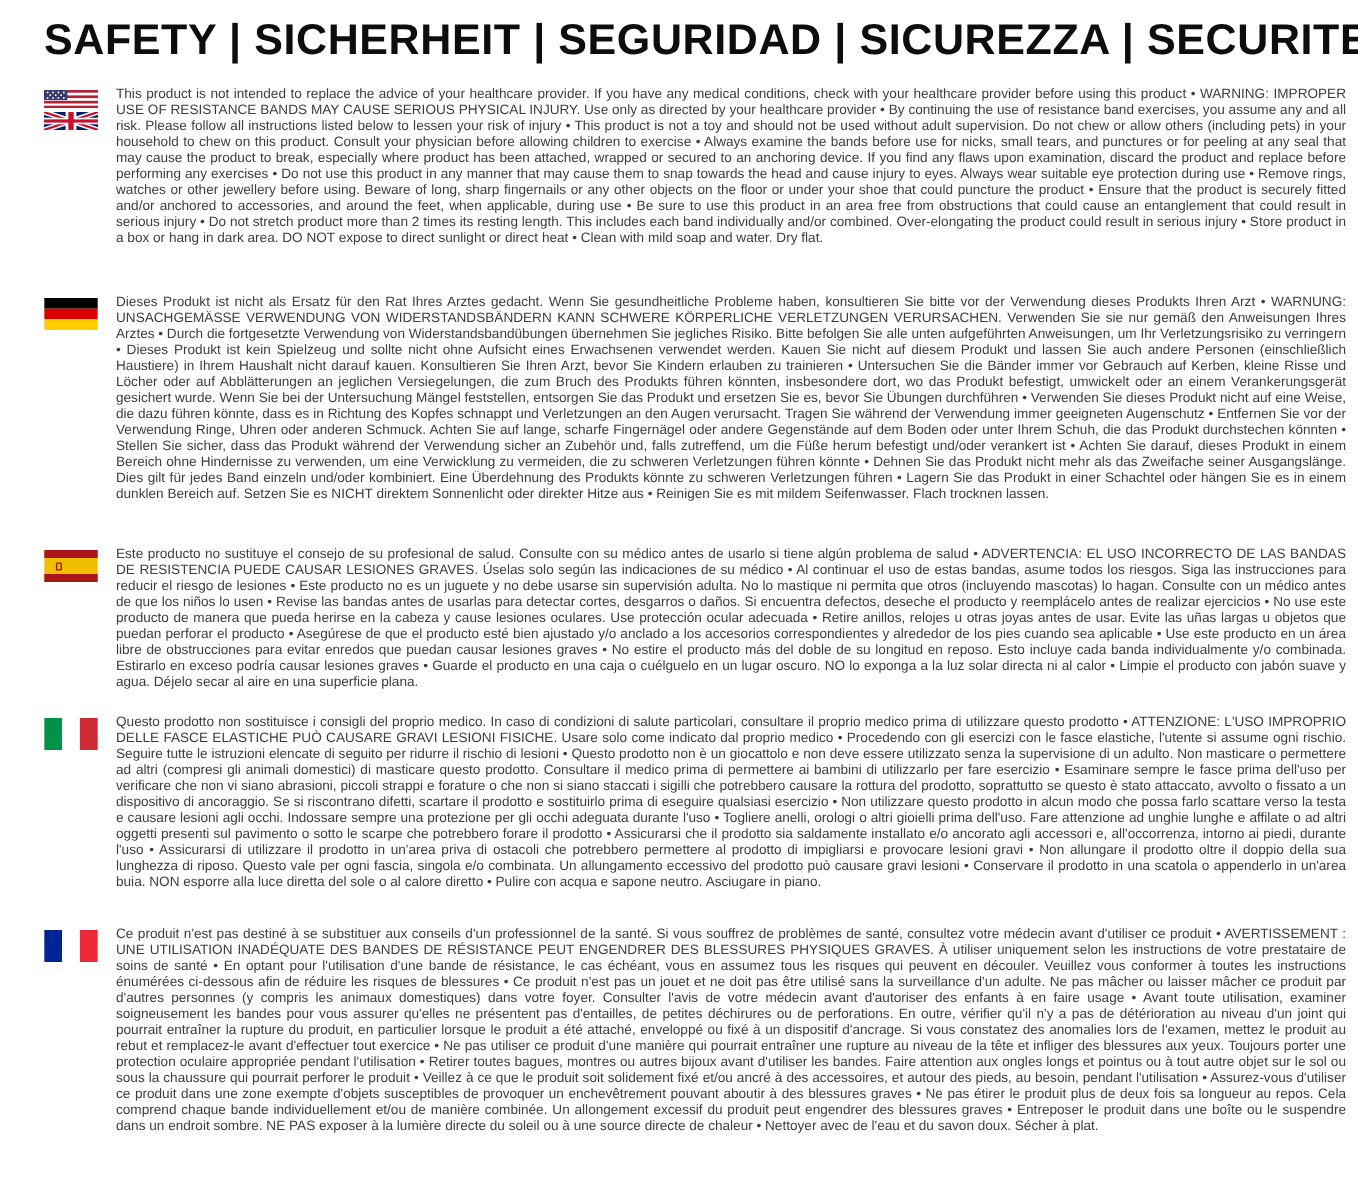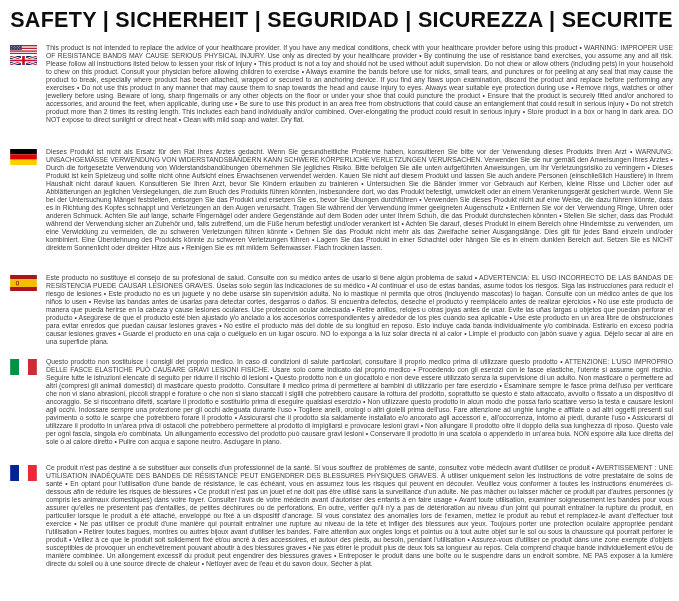--- a/index.html
+++ b/index.html
@@ -2,21 +2,21 @@
 <html><head>
 <meta charset="utf-8">
 <style>
   html,body { margin:0; padding:0; }
   body {
     width:679px; height:601px;
     background:#ffffff;
     font-family:"Liberation Sans", sans-serif;
     overflow:hidden;
   }
-  .page { padding:5px 6px 0 10px; }
+  .page { padding:5px 6px 0 22px; }
   .page-title {
     font-size:21.5px;
     font-weight:700;
     color:#0d0d0d;
     text-align:center;
     letter-spacing:0.3px;
     margin:3px 0 11px 0;
     white-space:nowrap;
   }
   .section {

